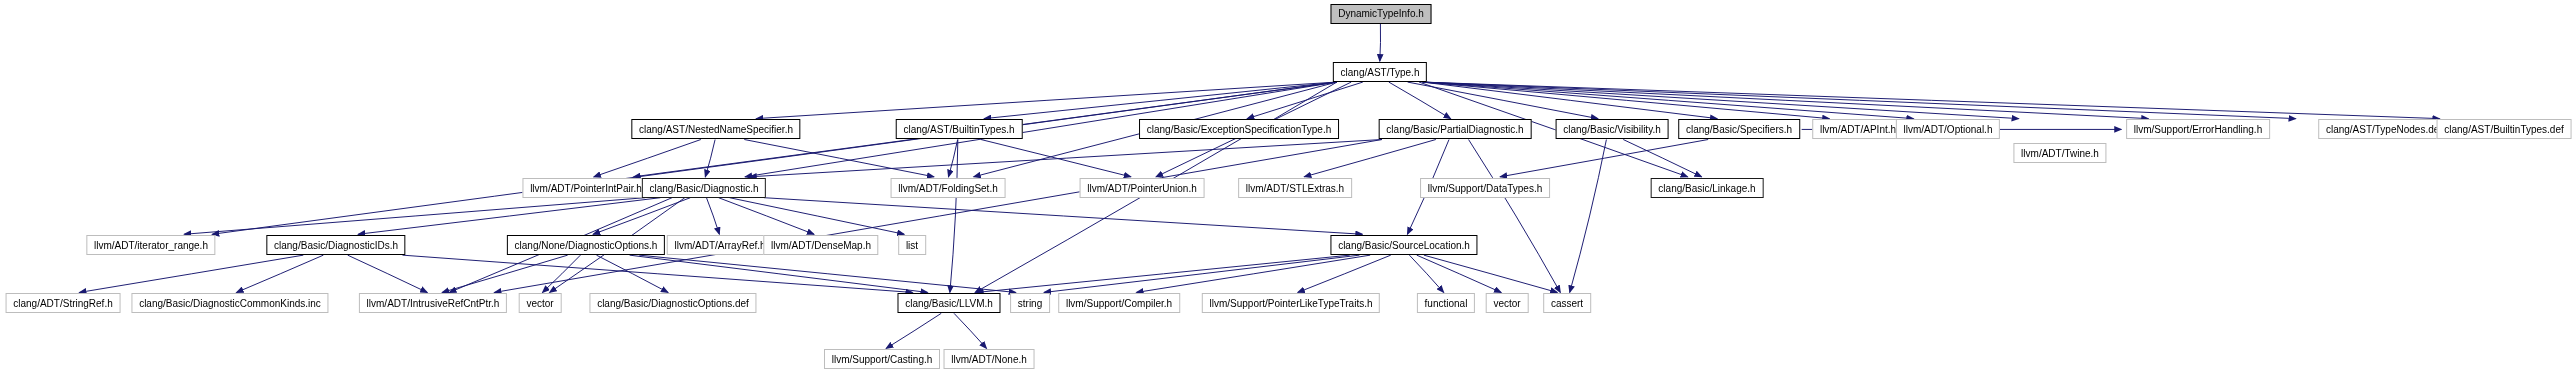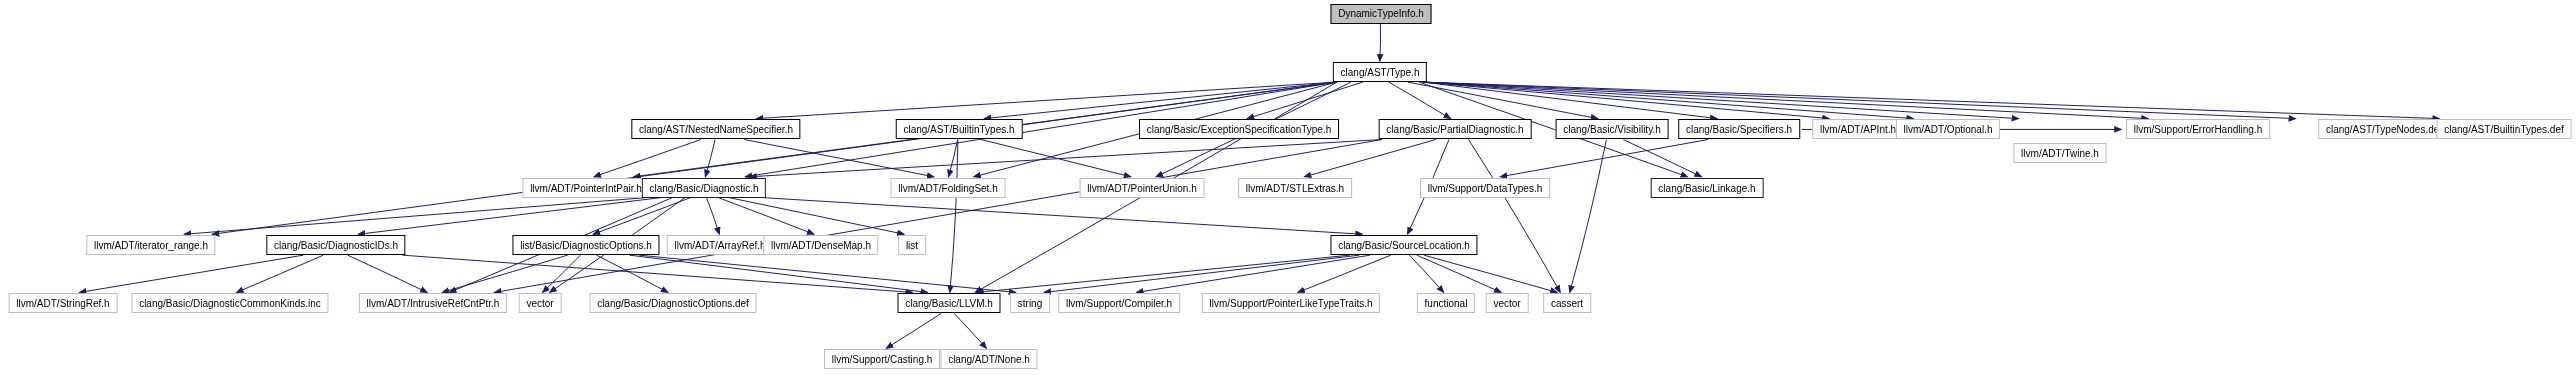--- a/index.html
+++ b/index.html
@@ -126,33 +126,33 @@
     <div class="node ext" style="left: 2504px; top: 119px;">clang/AST/BuiltinTypes.def</div>
     <div class="node ext" style="left: 586px; top: 178px;">llvm/ADT/PointerIntPair.h</div>
     <div class="node clang-bold" style="left: 704px; top: 178px;">clang/Basic/Diagnostic.h</div>
     <div class="node ext" style="left: 948px; top: 178px;">llvm/ADT/FoldingSet.h</div>
     <div class="node ext" style="left: 1142px; top: 178px;">llvm/ADT/PointerUnion.h</div>
     <div class="node ext" style="left: 1295px; top: 178px;">llvm/ADT/STLExtras.h</div>
     <div class="node ext" style="left: 1485px; top: 178px;">llvm/Support/DataTypes.h</div>
     <div class="node clang-bold" style="left: 1707px; top: 178px;">clang/Basic/Linkage.h</div>
     <div class="node ext" style="left: 151px; top: 235px;">llvm/ADT/iterator_range.h</div>
     <div class="node clang" style="left: 336px; top: 235px;">clang/Basic/DiagnosticIDs.h</div>
-    <div class="node clang" style="left: 586px; top: 235px;">list/Basic/DiagnosticOptions.h</div>
+    <div class="node clang" style="left: 586px; top: 235px;">clang/None/DiagnosticOptions.h</div>
     <div class="node ext" style="left: 720px; top: 235px;">llvm/ADT/ArrayRef.h</div>
     <div class="node ext" style="left: 821px; top: 235px;">llvm/ADT/DenseMap.h</div>
     <div class="node ext" style="left: 912px; top: 235px;">list</div>
     <div class="node clang" style="left: 1404px; top: 235px;">clang/Basic/SourceLocation.h</div>
-    <div class="node ext" style="left: 63px; top: 293px;">llvm/ADT/StringRef.h</div>
+    <div class="node ext" style="left: 63px; top: 293px;">clang/ADT/StringRef.h</div>
     <div class="node ext" style="left: 230px; top: 293px;">clang/Basic/DiagnosticCommonKinds.inc</div>
     <div class="node ext" style="left: 433px; top: 293px;">llvm/ADT/IntrusiveRefCntPtr.h</div>
     <div class="node ext" style="left: 540px; top: 293px; text-align: center;">vector</div>
     <div class="node ext" style="left: 673px; top: 293px;">clang/Basic/DiagnosticOptions.def</div>
     <div class="node clang" style="left: 949px; top: 293px;">clang/Basic/LLVM.h</div>
     <div class="node ext" style="left: 1030px; top: 293px;">string</div>
     <div class="node ext" style="left: 1119px; top: 293px;">llvm/Support/Compiler.h</div>
     <div class="node ext" style="left: 1291px; top: 293px;">llvm/Support/PointerLikeTypeTraits.h</div>
     <div class="node ext" style="left: 1446px; top: 293px;">functional</div>
     <div class="node ext" style="left: 1507px; top: 293px;">vector</div>
     <div class="node ext" style="left: 1567px; top: 293px;">cassert</div>
     <div class="node ext" style="left: 882px; top: 349px;">llvm/Support/Casting.h</div>
-    <div class="node ext" style="left: 989px; top: 349px;">clang/ADT/None.h</div>
+    <div class="node ext" style="left: 989px; top: 349px;">llvm/ADT/None.h</div>
   </div>
 
 
 </body></html>

